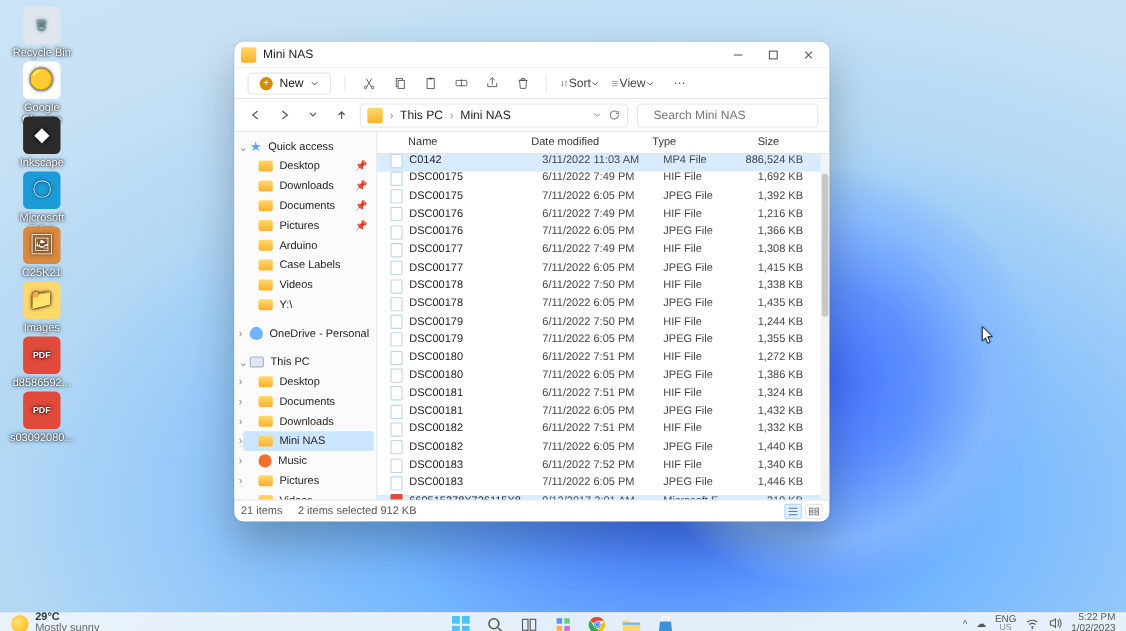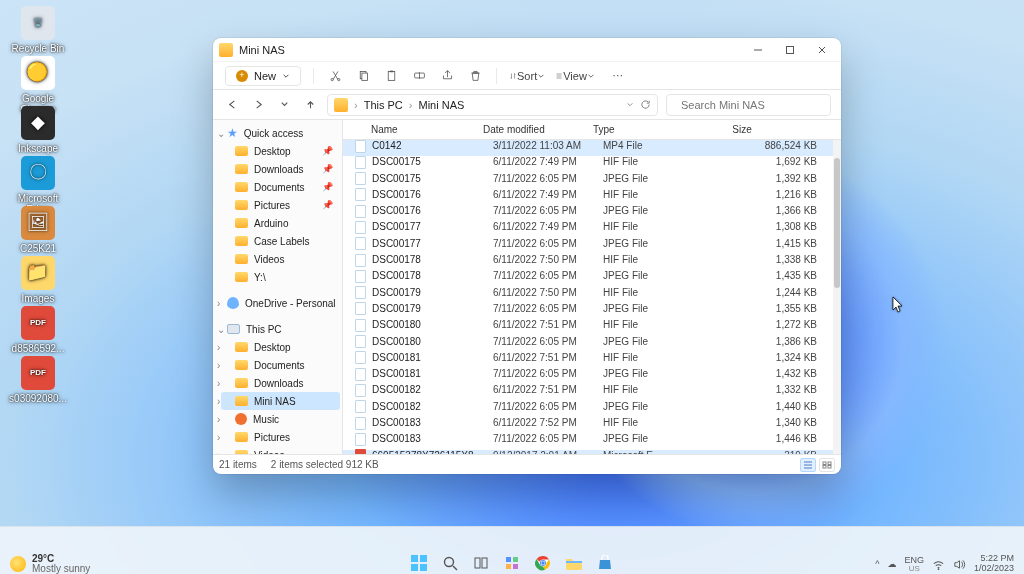--- a/index.html
+++ b/index.html
@@ -5,21 +5,21 @@
   :root { --txt:#1b1b1b; --muted:#6b6b6b; --border:#e5e5e5; --sel:#d8ebff; --sel2:#cde6ff; }
   *{box-sizing:border-box}
   html,body{margin:0;padding:0;width:1024px;height:574px;overflow:hidden;font-family:"Segoe UI",Arial,sans-serif;font-size:11px;color:var(--txt)}
   
   #desktop{position:relative;width:100%;height:100%;background:radial-gradient(1200px 700px at 60% 80%,#3f72ff 0%,#73b6ff 22%,#b1d7f4 50%,#c7e1f5 68%,#cfe6f8 100%)}
   #bloom{position:absolute;right:80px;bottom:40px;width:380px;height:380px;background:radial-gradient(circle at 50% 50%,#406bff 0%,#5a8cff 30%,#86b8ff 55%,transparent 72%);border-radius:50%;transform:rotate(-20deg);filter:blur(2px);opacity:.9}
   
   .di{position:absolute;width:60px;text-align:center;color:#fff;text-shadow:0 0 2px #000,0 0 4px rgba(0,0,0,.7);font-size:10px;line-height:1.1}
   .di .ic{width:34px;height:34px;margin:0 auto 3px;border-radius:5px;display:flex;align-items:center;justify-content:center;font-size:18px;color:#fff}
   
-  #win{position:absolute;left:213px;top:38px;width:628px;height:436px;background:#fff;border-radius:8px;box-shadow:0 20px 40px rgba(0,0,0,.25),0 0 0 1px rgba(0,0,0,.06);display:flex;flex-direction:column;overflow:hidden}
+  #win{position:absolute;left:213px;top:38px;width:541px;height:436px;background:#fff;border-radius:8px;box-shadow:0 20px 40px rgba(0,0,0,.25),0 0 0 1px rgba(0,0,0,.06);display:flex;flex-direction:column;overflow:hidden}
   #titlebar{height:24px;display:flex;align-items:center;padding:0 6px;gap:6px;border-bottom:1px solid #f2f2f2}
   #winfldr{width:14px;height:14px;background:linear-gradient(#ffd86b,#ffb02e);border-radius:2px}
   #titlebar .title{flex:1;font-size:11px;color:#222}
   .winbtn{width:26px;height:24px;display:flex;align-items:center;justify-content:center;color:#555}
   .winbtn svg{width:10px;height:10px}
   
   #ribbon{height:28px;display:flex;align-items:center;gap:10px;padding:0 12px;border-bottom:1px solid var(--border)}
   #btn-new{display:flex;align-items:center;gap:6px;padding:3px 10px;border:1px solid var(--border);border-radius:4px;color:#222}
   #btn-new .plus{width:12px;height:12px;border-radius:50%;background:#d88b00;color:#fff;display:flex;align-items:center;justify-content:center;font-size:9px;line-height:1}
   .ribbtn{width:18px;height:18px;display:flex;align-items:center;justify-content:center;color:#555;border-radius:3px}
@@ -68,21 +68,21 @@
   .fgen{background:#fff;border:1px solid #bfd5e8;border-radius:1px;width:11px;height:13px}
   .fpdf{background:#e04a3a;border-radius:1px;width:11px;height:13px}
   #scrollb{position:absolute;right:0;top:20px;bottom:0;width:8px;background:#f3f3f3}
   #thumb{position:absolute;right:1px;top:18px;width:6px;height:130px;background:#c7c7c7;border-radius:3px}
   
   #status{height:20px;border-top:1px solid var(--border);display:flex;align-items:center;gap:14px;padding:0 6px;font-size:10px;color:#555}
   #status .r{margin-left:auto;display:flex;gap:3px}
   .vbtn{width:16px;height:14px;border:1px solid var(--border);border-radius:2px;display:flex;align-items:center;justify-content:center}
   .vbtn.on{background:#e1efff;border-color:#b4d7ff}
   
-  #taskbar{position:absolute;left:0;right:0;bottom:0;height:48px;background:rgba(238,244,250,.92);backdrop-filter:blur(4px);display:flex;align-items:flex-end;border-top:1px solid rgba(0,0,0,.06)}
+  #taskbar{position:absolute;left:0;right:0;bottom:0;height:18px;background:rgba(238,244,250,.92);backdrop-filter:blur(4px);display:flex;align-items:flex-start;border-top:1px solid rgba(0,0,0,.06)}
   #weather{display:flex;align-items:center;gap:6px;padding-left:10px}
   #weather .sun{width:16px;height:16px;border-radius:50%;background:radial-gradient(circle at 40% 40%,#ffe27a,#ffb400)}
   #weather .txt{display:flex;flex-direction:column;line-height:1;color:#333}
   #weather .t1{font-size:10px;font-weight:600}
   #weather .t2{font-size:10px;color:#666}
   #tcenter{position:absolute;left:50%;transform:translateX(-50%);display:flex;gap:9px;align-items:center}
   .tb{width:22px;height:22px;border-radius:4px;display:flex;align-items:center;justify-content:center}
   #tray{margin-left:auto;display:flex;align-items:center;gap:8px;padding-right:10px;color:#555;font-size:9px}
   #clock{display:flex;flex-direction:column;align-items:flex-end;line-height:1.1}
   

